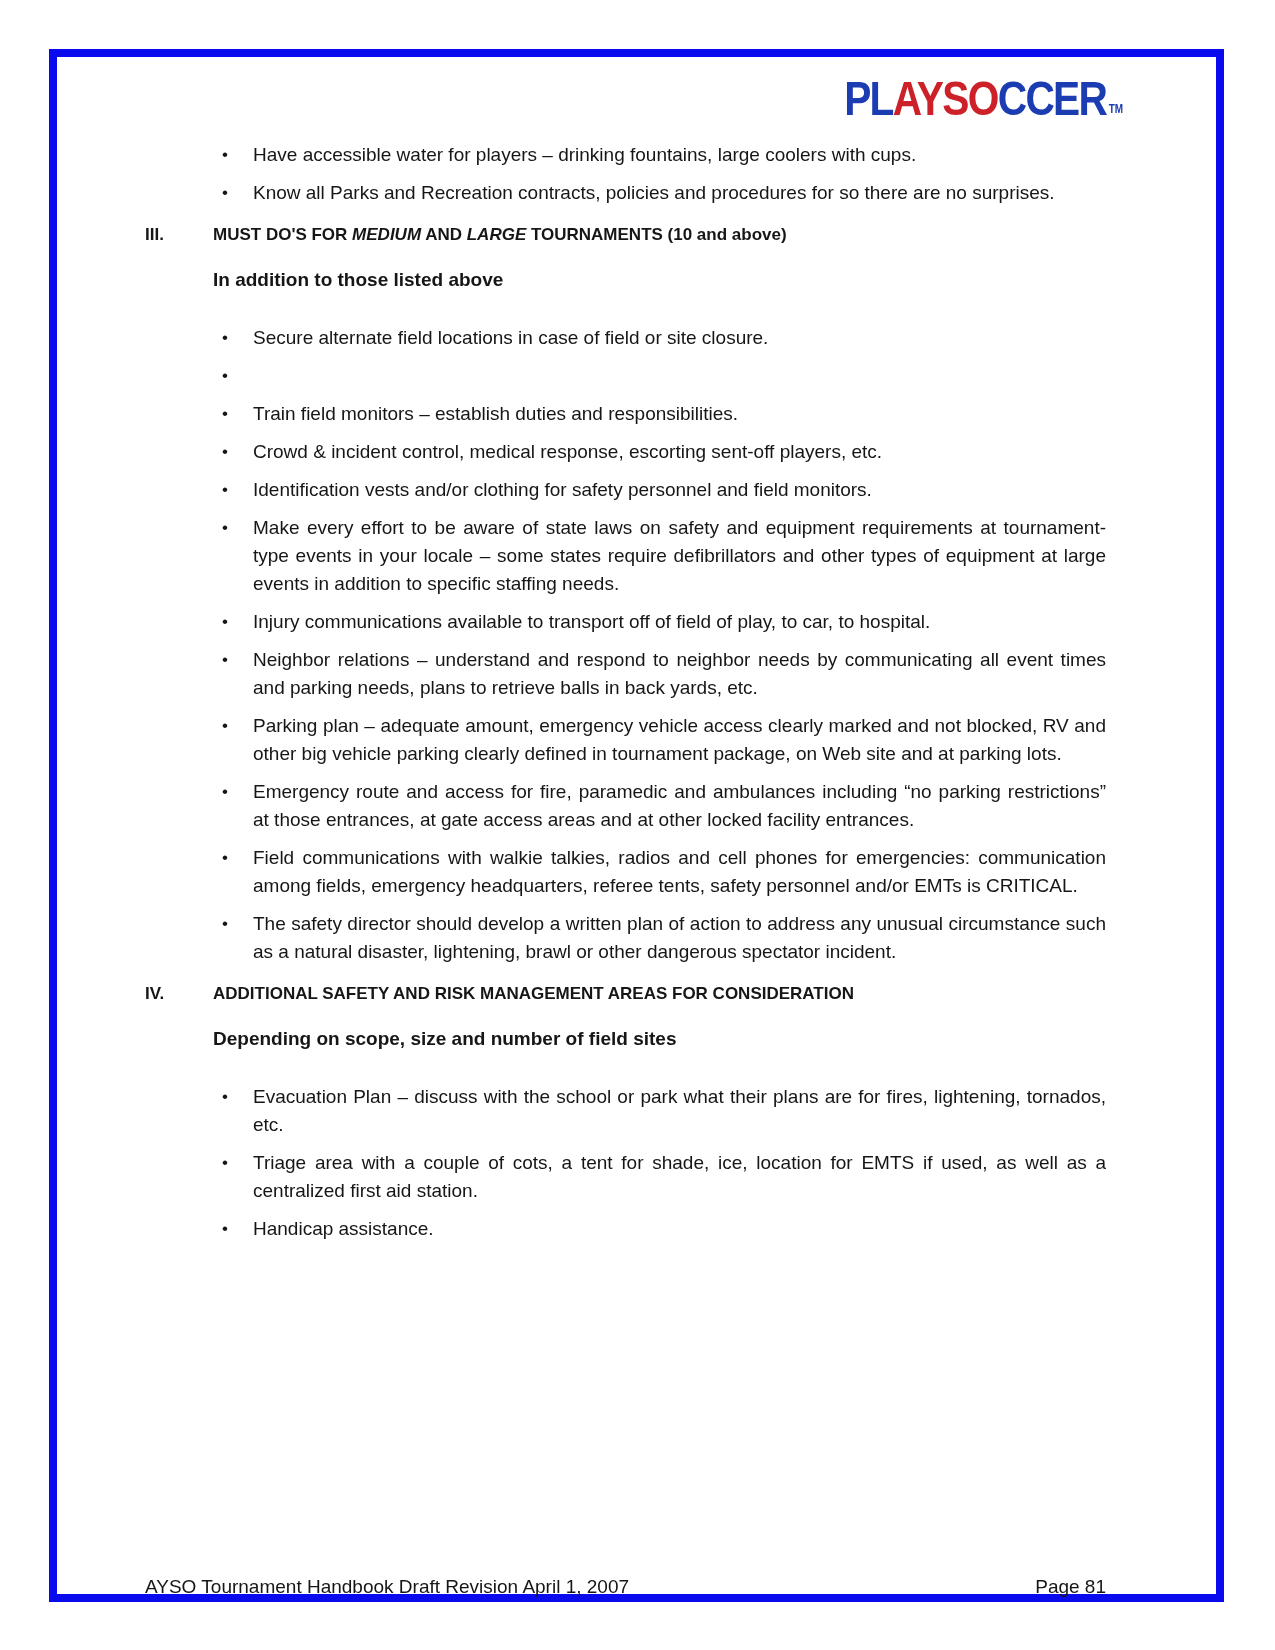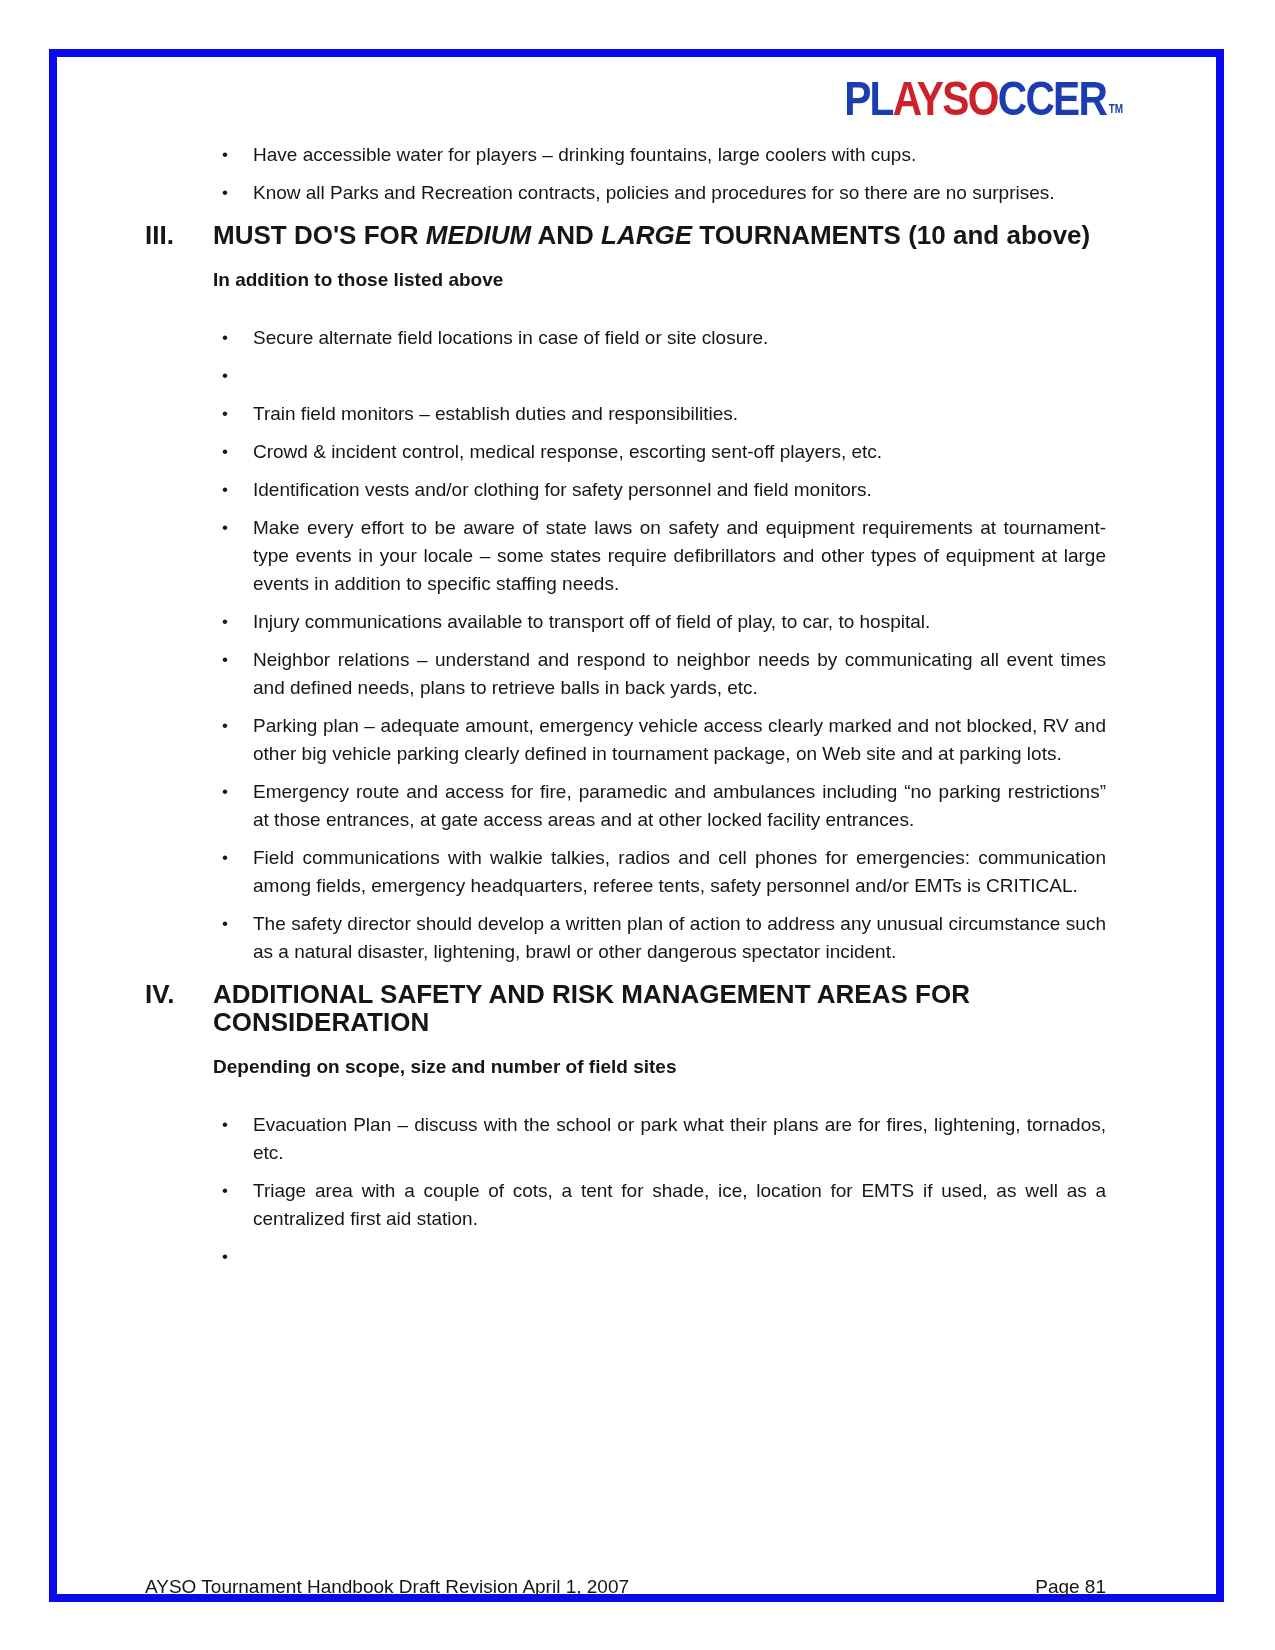--- a/index.html
+++ b/index.html
@@ -65,21 +65,21 @@
     width: 31px;
     font-size: 17px;
   }
   .bullet-text {
     flex: 1;
     text-align: justify;
   }
   .section-heading {
     display: flex;
     font-weight: bold;
-    font-size: 26px;
+    font-size: 17px;
     margin-top: 14px;
   }
   .section-numeral {
     flex: none;
     width: 68px;
   }
   .heading-text { flex: 1; }
   .heading-text .it { font-style: italic; }
   .section-subtitle {
     font-weight: bold;
@@ -145,21 +145,21 @@
           <div class="bullet-item">
             <span class="bullet-marker">•</span>
             <span class="bullet-text">Make every effort to be aware of state laws on safety and equipment requirements at tournament-type events in your locale – some states require defibrillators and other types of equipment at large events in addition to specific staffing needs.</span>
           </div>
           <div class="bullet-item">
             <span class="bullet-marker">•</span>
             <span class="bullet-text">Injury communications available to transport off of field of play, to car, to hospital.</span>
           </div>
           <div class="bullet-item">
             <span class="bullet-marker">•</span>
-            <span class="bullet-text">Neighbor relations – understand and respond to neighbor needs by communicating all event times and defined needs, plans to retrieve balls in back yards, etc.</span>
+            <span class="bullet-text">Neighbor relations – understand and respond to neighbor needs by communicating all event times and parking needs, plans to retrieve balls in back yards, etc.</span>
           </div>
           <div class="bullet-item">
             <span class="bullet-marker">•</span>
             <span class="bullet-text">Parking plan – adequate amount, emergency vehicle access clearly marked and not blocked, RV and other big vehicle parking clearly defined in tournament package, on Web site and at parking lots.</span>
           </div>
           <div class="bullet-item">
             <span class="bullet-marker">•</span>
             <span class="bullet-text">Emergency route and access for fire, paramedic and ambulances including “no parking restrictions” at those entrances, at gate access areas and at other locked facility entrances.</span>
           </div>
           <div class="bullet-item">
@@ -182,20 +182,21 @@
           <div class="bullet-item">
             <span class="bullet-marker">•</span>
             <span class="bullet-text">Evacuation Plan – discuss with the school or park what their plans are for fires, lightening, tornados, etc.</span>
           </div>
           <div class="bullet-item">
             <span class="bullet-marker">•</span>
             <span class="bullet-text">Triage area with a couple of cots, a tent for shade, ice, location for EMTS if used, as well as a centralized first aid station.</span>
           </div>
           <div class="bullet-item">
             <span class="bullet-marker">•</span>
+            <span class="bullet-text">Handicap assistance.</span>
           </div>
         </div>
       </section>
     </div>
 </div>
 
 <div class="footer">
   <span>AYSO Tournament Handbook Draft Revision April 1, 2007</span>
   <span>Page 81</span>
 </div>

